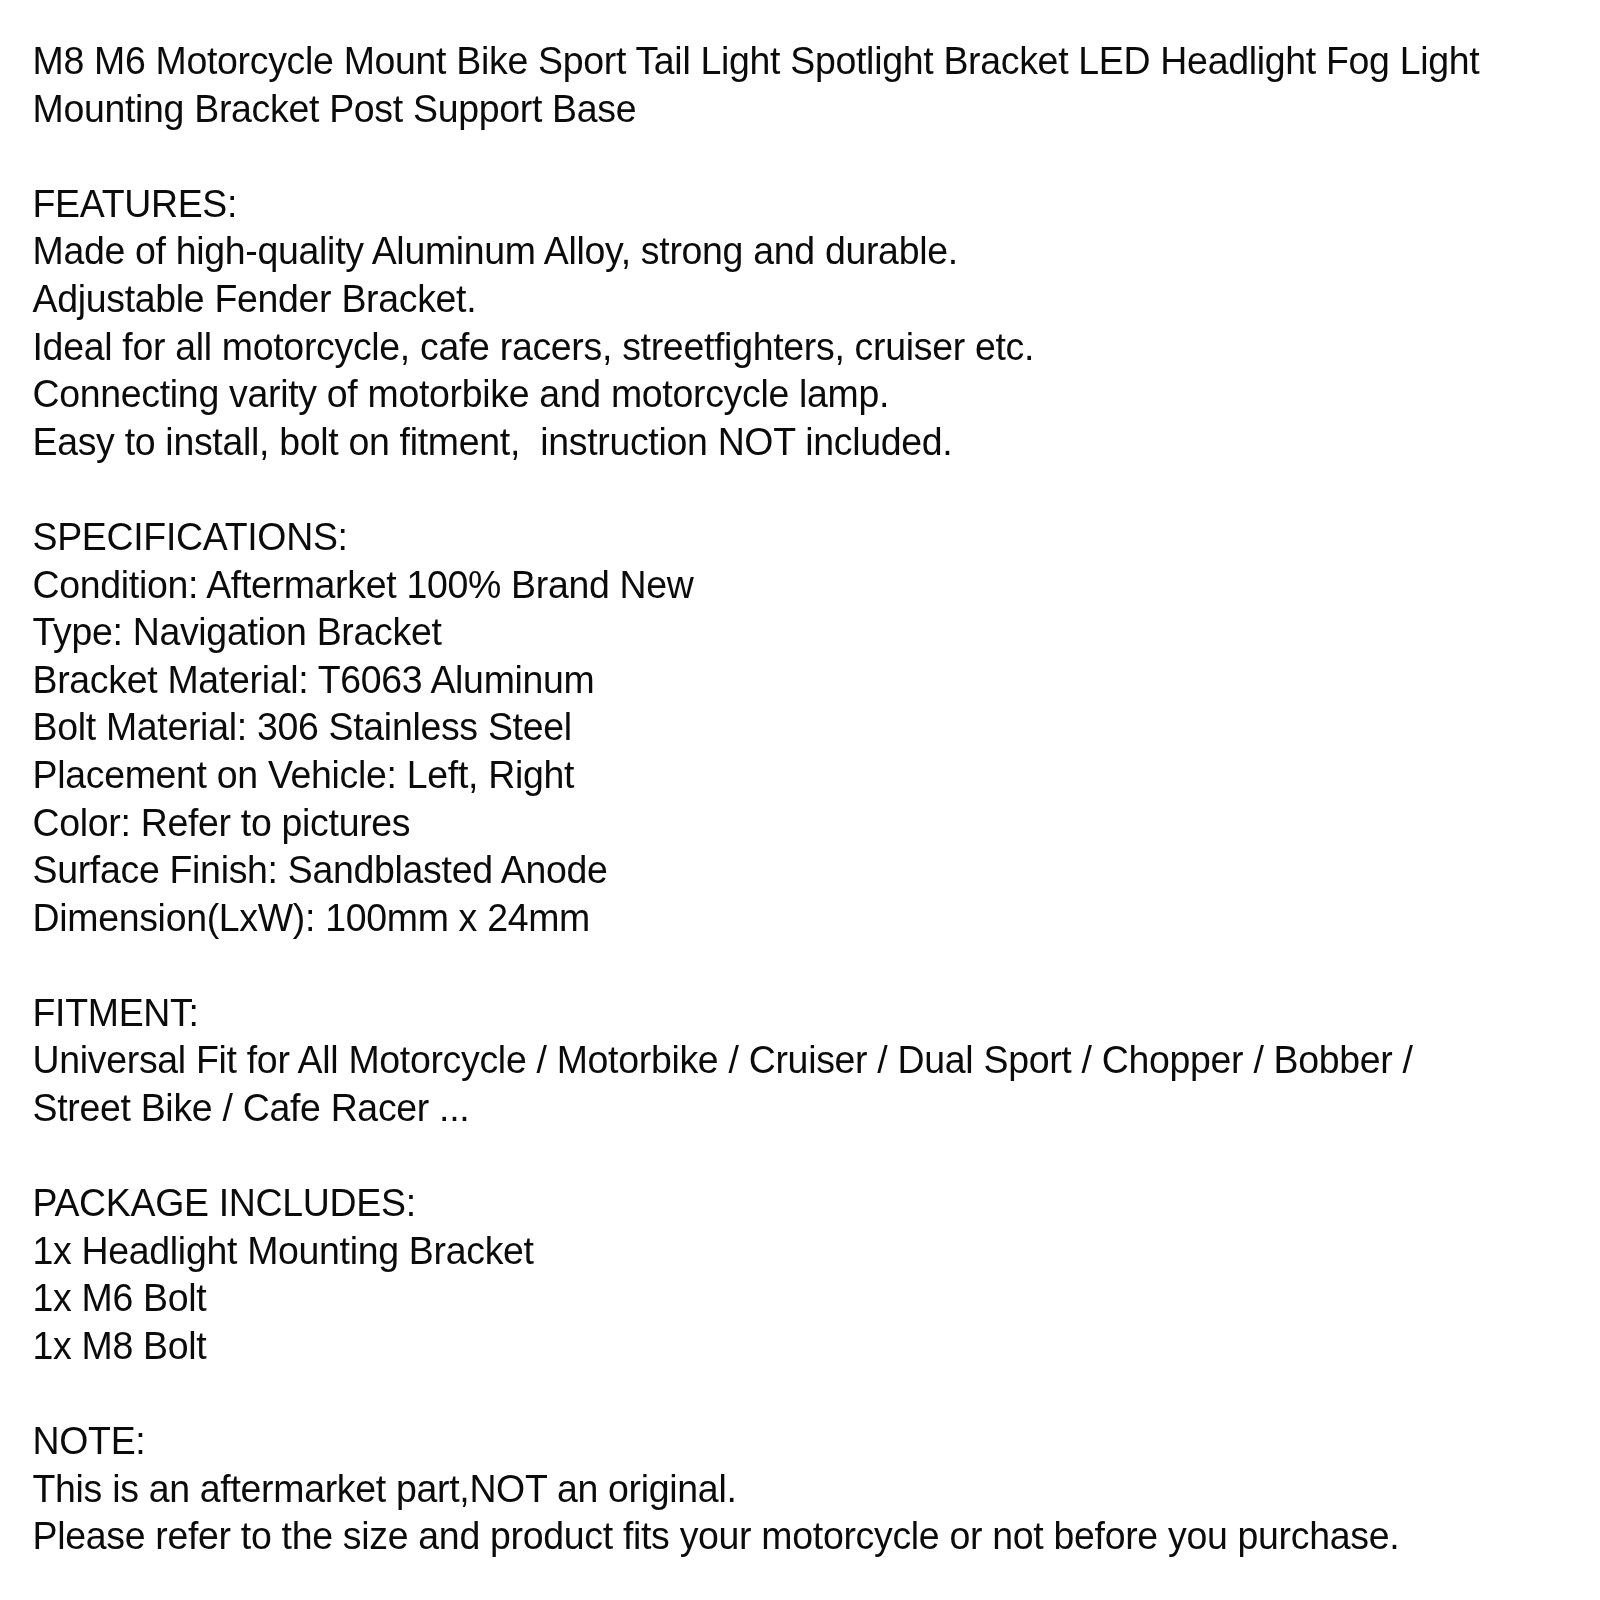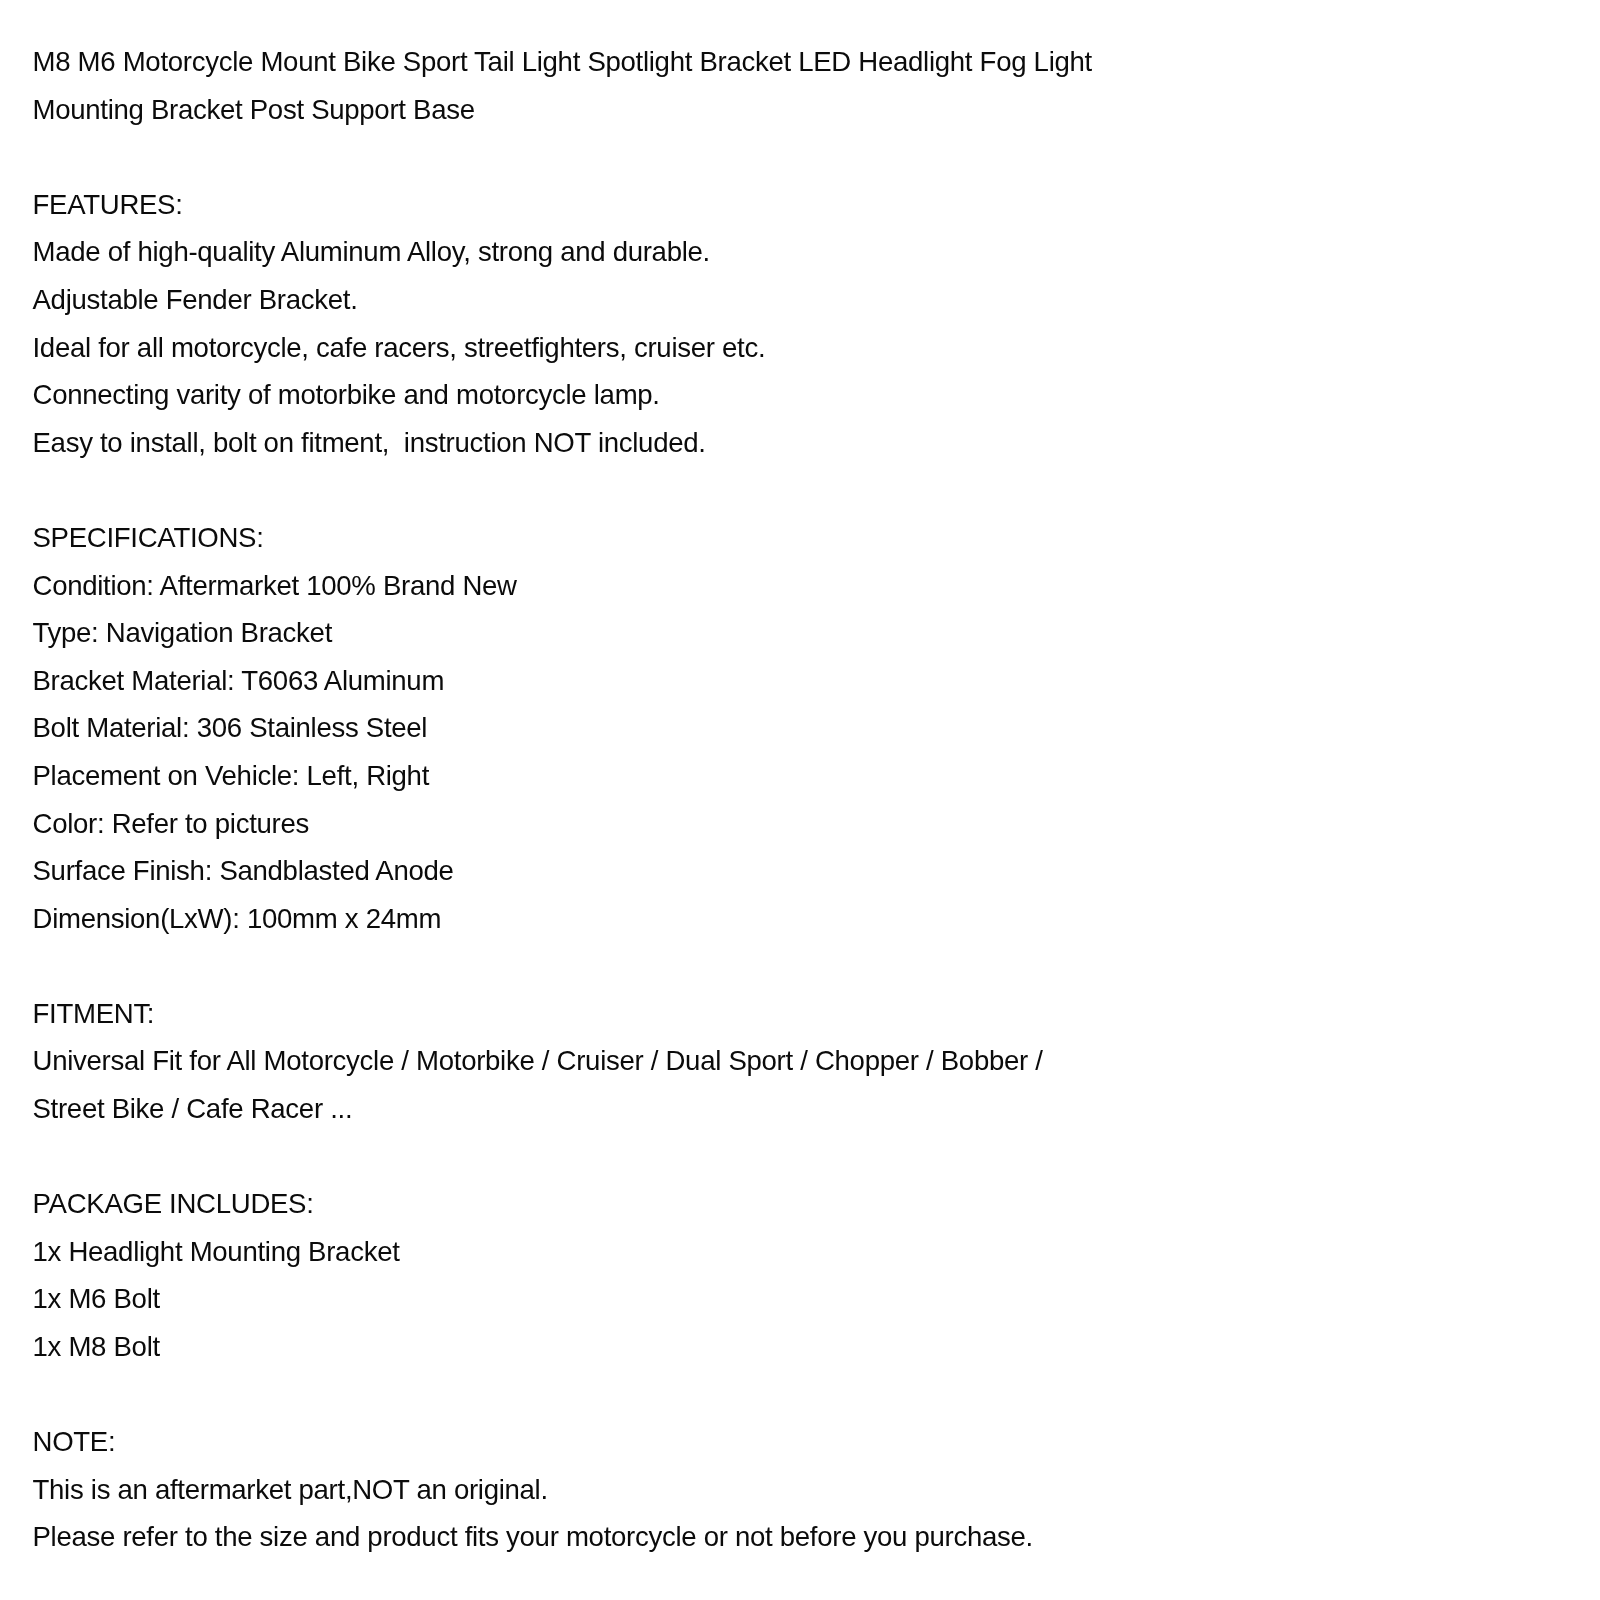--- a/index.html
+++ b/index.html
@@ -7,21 +7,21 @@
     padding: 0;
     background: #ffffff;
   }
   .page {
     position: relative;
     width: 1600px;
     height: 1600px;
     background: #ffffff;
     overflow: hidden;
     font-family: "Liberation Sans", "DejaVu Sans", sans-serif;
-    font-size: 28px;
+    font-size: 38px;
     font-weight: 400;
     line-height: 47.6px;
     color: #0b0b0b;
     box-sizing: border-box;
   }
   .content {
     padding: 38px 28px 0 33px;
     
     transform: scaleX(0.985);
     transform-origin: top left;

